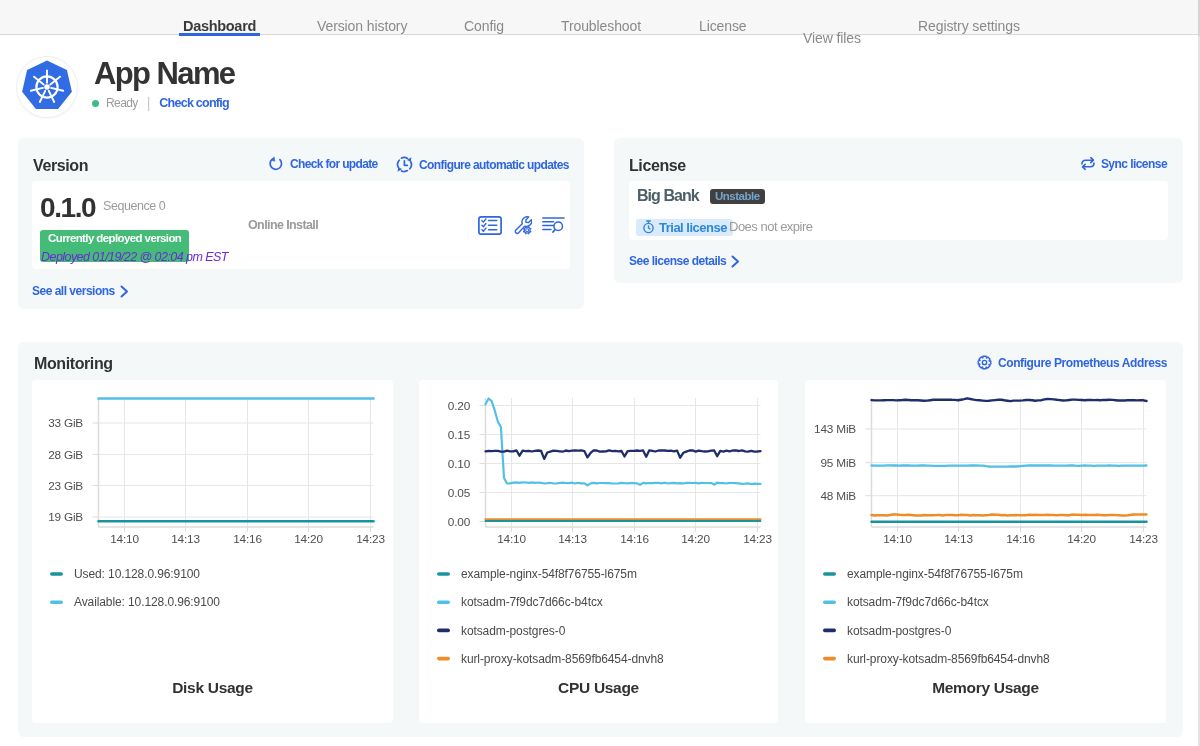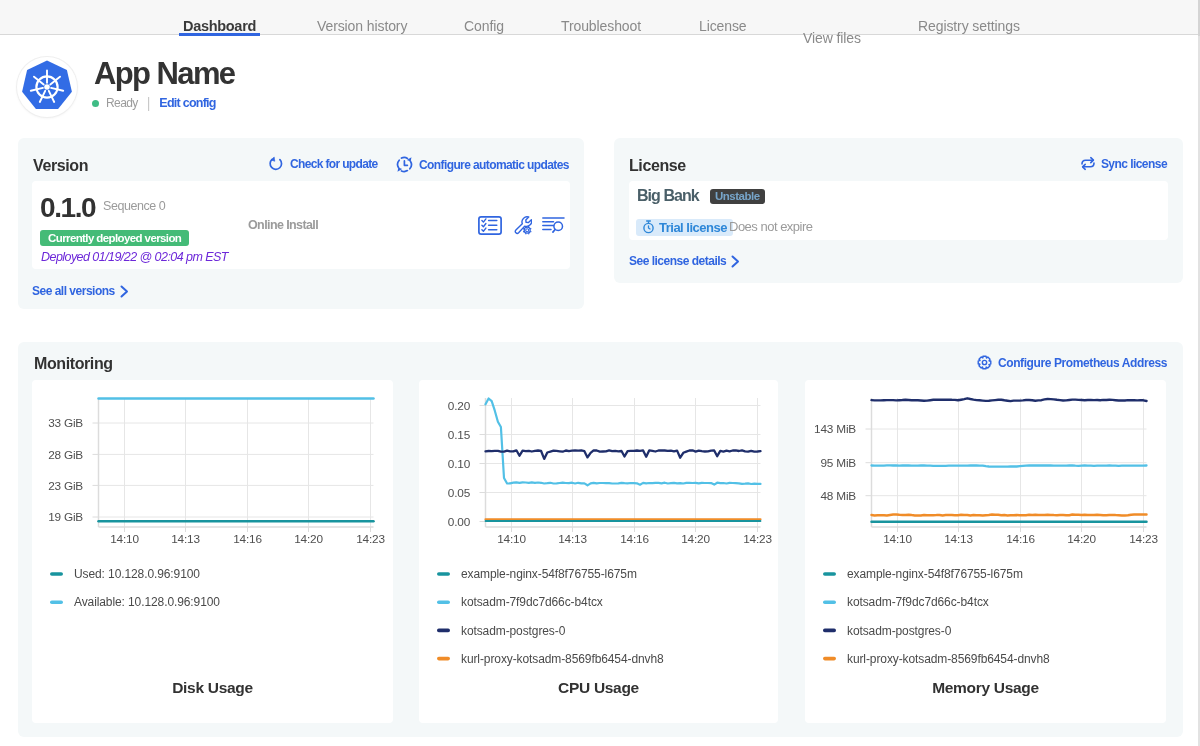--- a/index.html
+++ b/index.html
@@ -37,21 +37,21 @@
       <line x1="27.8" y1="30.8" x2="33.2" y2="42.0" stroke="#ffffff" stroke-width="1.9" stroke-linecap="round"></line>
       <line x1="24.2" y1="30.8" x2="18.8" y2="42.0" stroke="#ffffff" stroke-width="1.9" stroke-linecap="round"></line>
       <line x1="21.9" y1="27.9" x2="9.8" y2="30.7" stroke="#ffffff" stroke-width="1.9" stroke-linecap="round"></line>
       <line x1="22.7" y1="24.4" x2="13.0" y2="16.7" stroke="#ffffff" stroke-width="1.9" stroke-linecap="round"></line>
     </svg></div>
 <div class="abs" style="left:94px; top:56px; font-size:31px; font-weight:bold; color:#333333; letter-spacing:-1.6px; white-space:nowrap;">App Name</div>
 <div class="ln" style="left:92px; top:95px; height:16px;">
   <span style="width:7px;height:7px;border-radius:50%;background:#3fbc85;display:inline-block;"></span>
   <span style="font-size:12px;color:#9b9b9b;margin-left:7px;letter-spacing:-0.6px;text-align:right;">Ready</span>
   <span style="color:#c9c9c9;margin:0 9px;font-size:14px;">|</span>
-  <span class="link" style="font-size:12.5px;letter-spacing:-0.75px;">Edit config</span>
+  <span class="link" style="font-size:12.5px;letter-spacing:-0.75px;">Check config</span>
 </div>
 
 <div class="card" style="left:18px; top:138px; width:566px; height:171px;"></div>
 <div class="h18" style="left:33px; top:157px;">Version</div>
 <div class="ln" style="left:268px; top:156px;">
     <svg class="ic" width="15" height="15" viewBox="0 0 15 15">
       <path d="M 11.9 3.6 A 5.7 5.7 0 1 1 4.1 3.3" fill="none" stroke="#3065e0" stroke-width="1.7" stroke-linecap="round"></path>
       <path d="M 6.2 1.0 L 2.9 3.9 L 6.8 5.3 Z" fill="#3065e0" stroke="#3065e0" stroke-width="0.6" stroke-linejoin="round"></path>
     </svg>
     <span class="link" style="margin-left:7px;letter-spacing:-0.65px;">Check for update</span>
@@ -64,21 +64,21 @@
       <path d="M 11.4 14.6 A 6.4 6.4 0 0 1 5.5 14.9" fill="none" stroke="#3065e0" stroke-width="1.7" stroke-linecap="round"></path>
       <path d="M 15.5 1.3 L 14.6 5.5 L 10.8 3.9 Z" fill="#3065e0"></path>
       <path d="M 1.5 15.7 L 2.4 11.5 L 6.2 13.1 Z" fill="#3065e0"></path>
       <path d="M 8.4 4.9 L 8.4 9.3 L 11.4 9.3" fill="none" stroke="#3065e0" stroke-width="1.7" stroke-linecap="round" stroke-linejoin="round"></path>
     </svg>
     <span class="link" style="margin-left:6px;letter-spacing:-0.6px;">Configure automatic updates</span>
   </div>
 <div class="icard" style="left:32px; top:181px; width:538px; height:88px;"></div>
 <div class="abs" style="left:40px; top:192px; font-size:28px; font-weight:bold; color:#323232; letter-spacing:-1.4px;">0.1.0</div>
 <div class="abs" style="left:103px; top:199px; font-size:12.5px; color:#9b9b9b; letter-spacing:-0.45px;">Sequence 0</div>
-<div class="abs" style="left:40px; top:230px; height:16px; background:#44bb77; border-radius:3px; padding:0 8px; line-height:16.5px; font-size:11.5px; font-weight:bold; color:#ffffff; letter-spacing:-0.6px;">Currently deployed version</div>
+<div class="abs" style="left:40px; top:230px; height:32px; background:#44bb77; border-radius:3px; padding:0 8px; line-height:16.5px; font-size:11.5px; font-weight:bold; color:#ffffff; letter-spacing:-0.6px;">Currently deployed version</div>
 <div class="abs" style="left:41px; top:250px; font-size:12.5px; color:#6d28d9; letter-spacing:-0.55px;font-style:italic;">Deployed 01/19/22 @ 02:04 pm EST</div>
 <div class="abs" style="left:248px; top:218px; font-size:12.5px; font-weight:bold; color:#9b9b9b; letter-spacing:-0.6px;">Online Install</div>
 <div class="abs" style="left:478px; top:216px;"><svg width="24" height="19" viewBox="0 0 24 19">
       <rect x="0.9" y="0.9" width="22.2" height="17.2" rx="2.2" fill="none" stroke="#3065e0" stroke-width="1.7"></rect>
       <path d="M 3.9 4.6 L 5.4 6.1 L 7.9 2.9" fill="none" stroke="#3065e0" stroke-width="1.4" stroke-linecap="round" stroke-linejoin="round"></path>
       <line x1="10.6" y1="4.6" x2="18.8" y2="4.6" stroke="#3065e0" stroke-width="1.5" stroke-linecap="round"></line>
       <path d="M 3.9 9.2 L 5.4 10.7 L 7.9 7.5" fill="none" stroke="#3065e0" stroke-width="1.4" stroke-linecap="round" stroke-linejoin="round"></path>
       <line x1="10.6" y1="9.2" x2="18.8" y2="9.2" stroke="#3065e0" stroke-width="1.5" stroke-linecap="round"></line>
       <path d="M 3.9 13.8 L 5.4 15.3 L 7.9 12.1" fill="none" stroke="#3065e0" stroke-width="1.4" stroke-linecap="round" stroke-linejoin="round"></path>
       <line x1="10.6" y1="13.8" x2="18.8" y2="13.8" stroke="#3065e0" stroke-width="1.5" stroke-linecap="round"></line>

